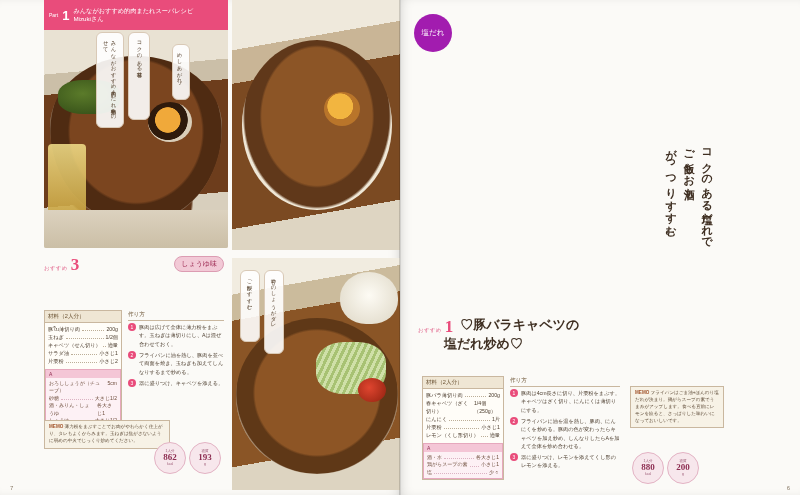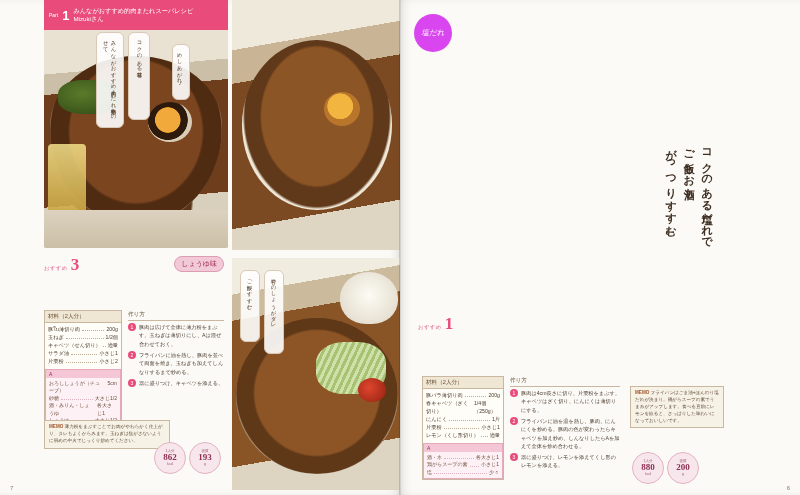--- a/index.html
+++ b/index.html
@@ -98,22 +98,22 @@
     background:linear-gradient(170deg,#f1ece0 0 14%,#cbbb9c 14% 24%,#8a5526 24% 80%,#ddd4c1 80% 100%);}
   #p3-photo .rice{position:absolute;left:108px;top:14px;width:58px;height:52px;border-radius:50% 50% 45% 45%;
     background:radial-gradient(ellipse at 50% 45%,#fdfbf4,#ddd6c4);}
   #p3-photo .plate{position:absolute;left:4px;top:60px;width:162px;height:156px;border-radius:50%;
     background:radial-gradient(ellipse at 50% 48%,#8d5525 0 54%,#5f3817 56% 70%,#f0e8d7 72% 100%);}
   #p3-photo .cabbage{position:absolute;left:84px;top:84px;width:70px;height:52px;border-radius:40%;
     background:repeating-linear-gradient(115deg,#cfe0a8 0 3px,#a7c273 3px 6px);}
   #p3-photo .tomato{position:absolute;left:126px;top:120px;width:28px;height:24px;border-radius:50%;
     background:radial-gradient(circle at 40% 40%,#e0452f,#90210f);}
 
-  .round-tag{position:absolute;border-radius:50%;background:#d946ef;color:#fff;
-    display:flex;align-items:center;justify-content:center;font-size:7.5px;font-style:italic;}
+  .round-tag{position:absolute;border-radius:50%;background:#a21caf;color:#fff;
+    display:flex;align-items:center;justify-content:center;font-size:7.5px;}
 
   .vtext{writing-mode:vertical-rl;font-family:"Liberation Serif",serif;color:#3f2f22;}
 
   .page-num{position:absolute;bottom:4px;font-size:6px;color:#8a7b68;}
 </style>
 </head>
 <body>
 
 <div class="page">
 
@@ -381,21 +381,23 @@
     <div class="round-tag" style="left:14px;top:14px;width:38px;height:38px;">塩だれ</div>
 
     <div class="vtext" style="position:absolute;left:300px;top:142px;font-size:11px;line-height:1.2;font-weight:bold;">コクのある塩だれで</div>
     <div class="vtext" style="position:absolute;left:282px;top:142px;font-size:11px;line-height:1.2;font-weight:bold;">ご飯もお酒も</div>
     <div class="vtext" style="position:absolute;left:264px;top:142px;font-size:11px;line-height:1.2;font-weight:bold;">がっつりすすむ!</div>
 
     <div class="rcp" style="left:18px;top:316px;width:230px;">
       <div class="no-row">
         <span class="osusume">おすすめ</span>
         <span class="bignum">1</span>
-      </div>
+        <span style="font-size:13px;font-weight:bold;color:#3f2f22;font-family:'Liberation Serif',serif;margin-left:4px;">♡豚バラキャベツの</span>
+      </div>
+      <h2 style="margin-left:26px;">塩だれ炒め♡</h2>
     </div>
 
     <div class="tbl" style="position:absolute;left:22px;top:376px;width:80px;">
       <div class="hd">材料（2人分）</div>
       <ul>
         <li>
             <span>豚バラ薄切り肉</span>
             <i class="dots"></i>
             <span>200g</span>
           </li>

